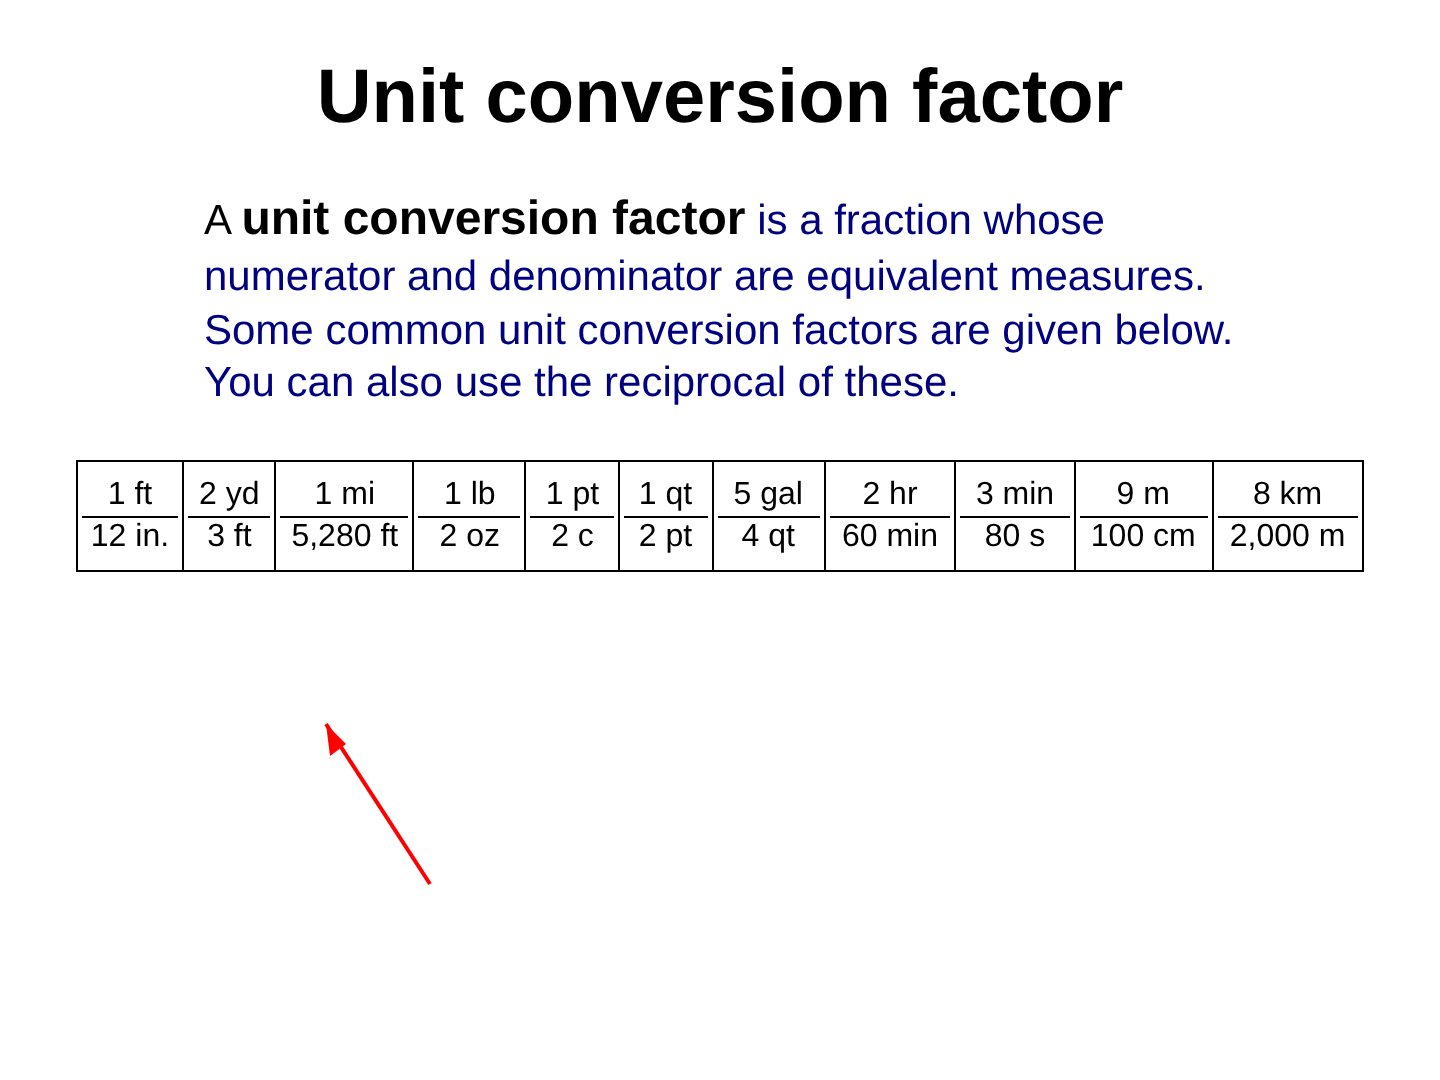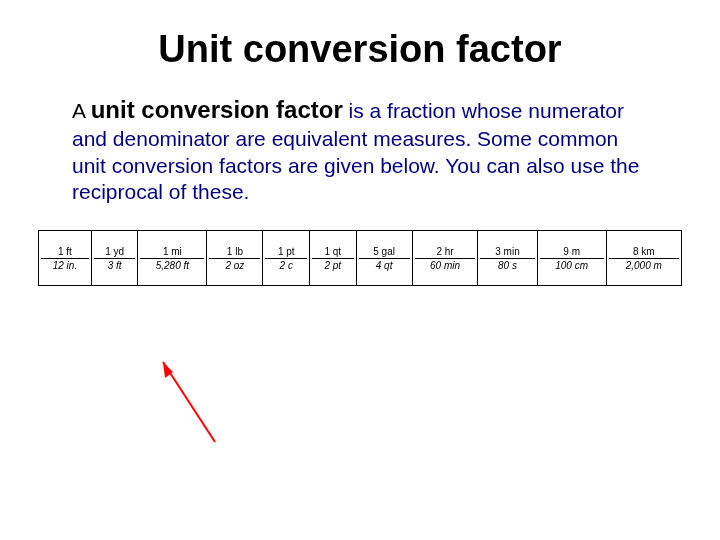--- a/index.html
+++ b/index.html
@@ -14,21 +14,21 @@
     overflow: hidden;
   }
   .title {
     text-align: center;
     font-size: 38px;
     font-weight: bold;
     margin-top: 28px;
     margin-bottom: 24px;
   }
   .body-text {
-    margin: 0 70px 24px 72px;
+    margin: 0 70px 24px 102px;
     font-size: 21px;
     line-height: 1.28;
     color: #000080;
   }
   .body-text .lead-a {
     color: #000;
   }
   .body-text .term {
     color: #000;
     font-weight: bold;
@@ -46,35 +46,34 @@
   table.conv td {
     border: 1px solid #000;
     padding: 4px 2px 4px 2px;
     vertical-align: middle;
     height: 46px;
   }
   .frac {
     display: flex;
     flex-direction: column;
     align-items: center;
-    font-size: 10px;
+    font-size: 16px;
     line-height: 1.1;
     white-space: nowrap;
   }
   .frac .num {
     padding: 0 4px 1px 4px;
   }
   .frac .bar {
     border-top: 1.5px solid #000;
     width: 100%;
     min-width: 34px;
   }
   .frac .den {
     padding: 1px 4px 0 4px;
-    font-style: italic;
   }
   .arrow {
     position: absolute;
     left: 145px;
     top: 352px;
     width: 100px;
     height: 100px;
     pointer-events: none;
   }
 </style>
@@ -93,21 +92,21 @@
         <tr>
       <td style="width:7.5%">
         <div class="frac">
           <div class="num">1 ft</div>
           <div class="bar"></div>
           <div class="den">12 in.</div>
         </div>
       </td>
       <td style="width:6.5%">
         <div class="frac">
-          <div class="num">1 yd</div>
+          <div class="num">2 yd</div>
           <div class="bar"></div>
           <div class="den">3 ft</div>
         </div>
       </td>
       <td style="width:10%">
         <div class="frac">
           <div class="num">1 mi</div>
           <div class="bar"></div>
           <div class="den">5,280 ft</div>
         </div>

